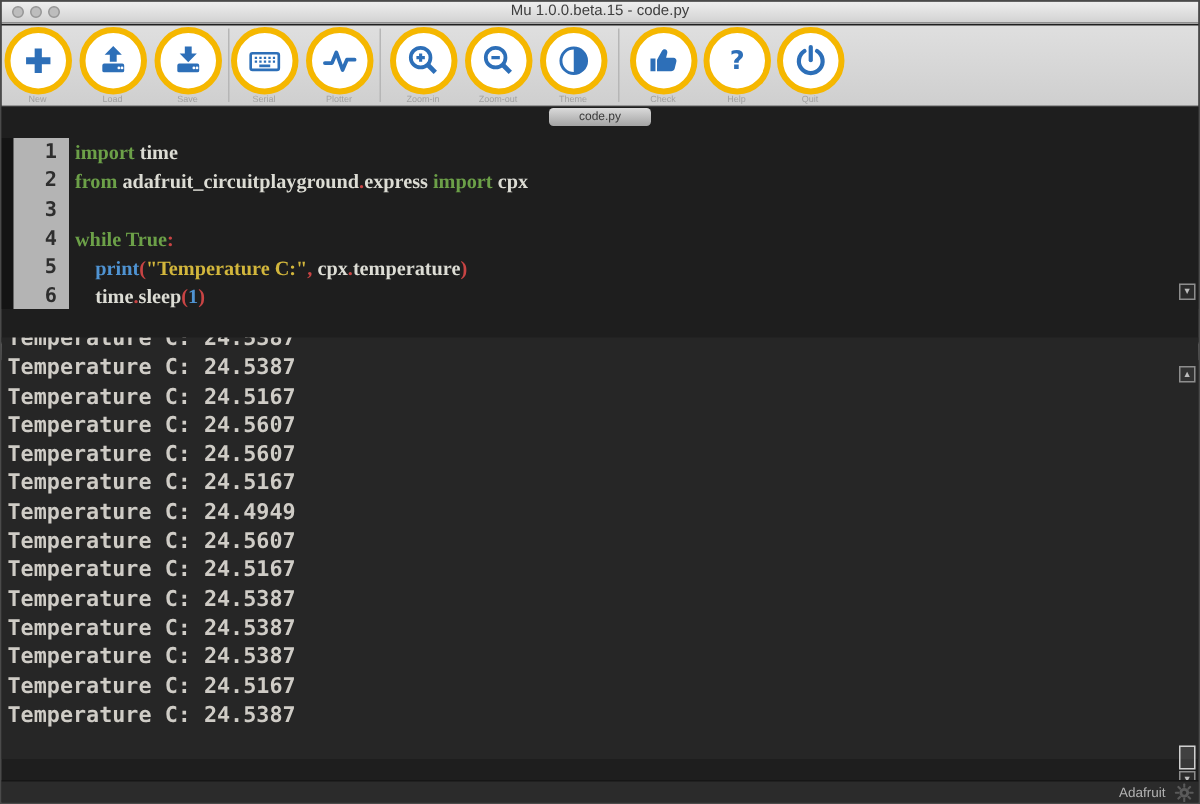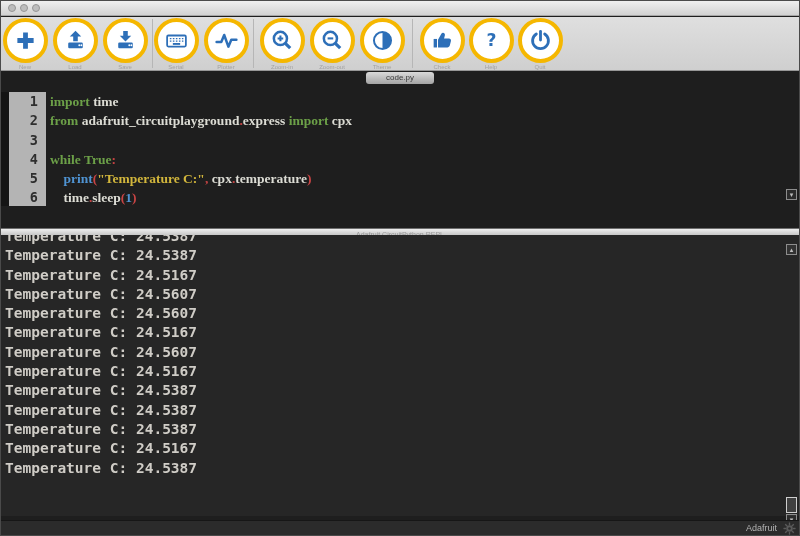--- a/index.html
+++ b/index.html
@@ -36,21 +36,21 @@
   .tk-kw{color:var(--kw);} .tk-fn{color:var(--fn);} .tk-str{color:var(--str);}
   .tk-op{color:var(--op);} .tk-num{color:var(--num);} .tk-pl{color:var(--pl);}
   .sq{position:absolute;width:11px;height:11px;box-sizing:border-box;border:1px solid #8d8d8d;
     background:rgba(255,255,255,0.06);color:#bdbdbd;font-size:7px;line-height:9px;text-align:center;
     padding:0;cursor:pointer;}
   
   .divider{position:absolute;top:227px;left:0;right:0;height:13px;box-sizing:border-box;
     background:linear-gradient(#eeeeee,#a6a6a6);border-top:1px solid #6e6e6e;border-bottom:1px solid #4e4e4e;
     text-align:center;font-size:7px;line-height:11px;color:rgba(80,80,80,0.45);cursor:row-resize;}
   
-  .repl{position:absolute;top:234px;left:0;right:0;height:281px;background:var(--replbg,#262626);
+  .repl{position:absolute;top:224px;left:0;right:0;height:281px;background:var(--replbg,#262626);
     overflow:hidden;font-family:"DejaVu Sans Mono",monospace;font-weight:bold;font-size:14.5px;
     line-height:19.3px;color:#cfccc6;padding-left:4px;box-sizing:border-box;cursor:text;}
   .rline:first-child{margin-top:-8px;}
   .thumb{position:absolute;right:2px;top:496px;width:11px;height:16px;box-sizing:border-box;
     border:1px solid #cfcfcf;background:rgba(255,255,255,0.12);cursor:grab;}
   
   .statusbar{position:absolute;bottom:0;left:0;right:0;height:15px;background:#2b2b2b;
     border-top:1px solid #161616;box-sizing:border-box;padding-left:24px;}
   .mode{position:absolute;right:22px;top:2px;font-size:9px;color:#b2b2b2;}
   .gearwrap{position:absolute;right:2px;top:0;width:15px;height:15px;padding:0;border:0;background:transparent;cursor:pointer;}
@@ -60,20 +60,21 @@
 <body>
 
 <div id="window" style="--ring: #f5b700; --blue: #2d6fb8; --edbg: #1e1e1e; --replbg: #262626; --gutbg: #b4b4b4; --kw: #6ca048; --fn: #4f93d2; --str: #d2b63c; --op: #c84444; --num: #4f93d2; --pl: #dcdcd4;">
 
   <div class="titlebar">
     <div class="lights">
       <button class="light"></button>
       <button class="light"></button>
       <button class="light"></button>
     </div>
+    <div class="wtitle">Mu 1.0.0.beta.15 - code.py</div>
   </div>
 
   <div class="toolbar">
     <div class="tsep" style="left:151px"></div>
     <div class="tsep" style="left:252px"></div>
     <div class="tsep" style="left:411px"></div>
 
     <button class="tbtn" style="left:2px">
       <svg viewBox="0 0 24 24">
           <path d="M12 4.2v15.6M4.2 12h15.6" stroke="currentColor" stroke-width="4.6" fill="none"></path>
@@ -181,20 +182,21 @@
     <span>Adafruit CircuitPython REPL</span>
   </div>
 
   <div class="repl">
       <div class="rline">Temperature C: 24.5387</div>
       <div class="rline">Temperature C: 24.5387</div>
       <div class="rline">Temperature C: 24.5167</div>
       <div class="rline">Temperature C: 24.5607</div>
       <div class="rline">Temperature C: 24.5607</div>
       <div class="rline">Temperature C: 24.5167</div>
+      <div class="rline">Temperature C: 24.4949</div>
       <div class="rline">Temperature C: 24.5607</div>
       <div class="rline">Temperature C: 24.5167</div>
       <div class="rline">Temperature C: 24.5387</div>
       <div class="rline">Temperature C: 24.5387</div>
       <div class="rline">Temperature C: 24.5387</div>
       <div class="rline">Temperature C: 24.5167</div>
       <div class="rline">Temperature C: 24.5387</div>
     </div>
   <button class="sq" style="right:2px;top:243px">▴</button>
   <div class="thumb"></div>

